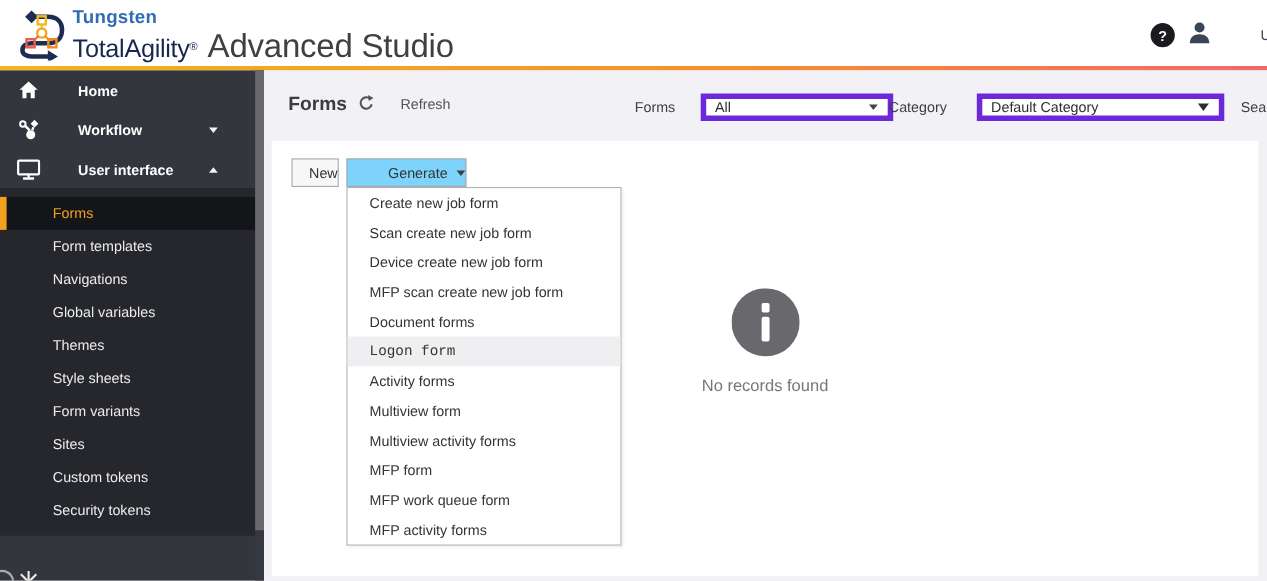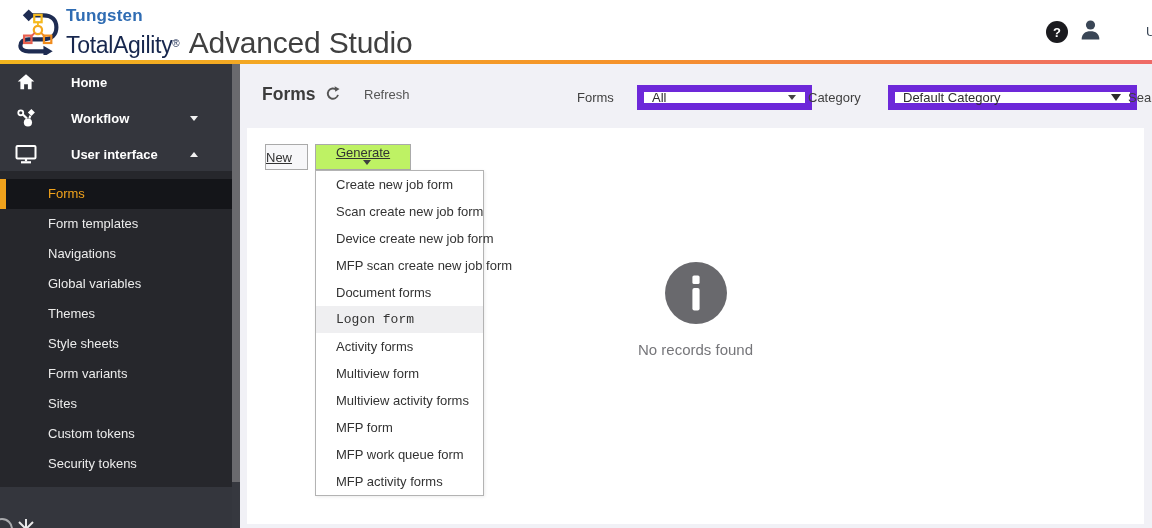--- a/index.html
+++ b/index.html
@@ -45,34 +45,34 @@
   .sparkle-svg { position:absolute; left:15px; top:2px; }
   
   .main { position:absolute; left:240px; top:64px; width:912px; height:464px; background:var(--main-bg,#f1f1f6); }
   .page-title { position:absolute; left:22px; top:20px; font-size:17.5px; font-weight:700; color:#3c3c3c; }
   .refresh { position:absolute; left:85px; top:22px; display:flex; align-items:center; cursor:pointer; }
   .refresh-label { margin-left:23px; font-size:13px; color:#555; }
   .filter-label { position:absolute; top:26px; font-size:13px; color:#3f3f3f; white-space:nowrap; }
   .lbl-type { left:337px; }
   .lbl-category { left:568px; }
   .lbl-search { left:888px; width:40px; overflow:hidden; }
-  .select { position:absolute; top:21px; height:25px; background:#fff; border:7px solid #6d28d9;
+  .select { position:absolute; top:21px; height:25px; background:#fff; border:5px solid #6d28d9;
     font-size:13px; color:#2e2e2e; display:flex; align-items:center; padding-left:8px; cursor:pointer; }
   .sel-type { left:397px; width:175px; }
-  .sel-category { left:648px; width:249px; }
+  .sel-category { left:648px; width:225px; }
   .sel-arrow { position:absolute; right:9px; width:0; height:0; border-left:4.5px solid transparent; border-right:4.5px solid transparent; border-top:5px solid #444; }
   .sel-arrow.big { border-left:5.5px solid transparent; border-right:5.5px solid transparent; border-top:7px solid #2d2d2d; }
   
   .card { position:absolute; left:7px; top:64px; width:897px; height:396px; background:#fff; }
   .btn { position:absolute; top:16px; height:26px; background:#f7f7f9; border:1px solid #aaa;
-    font-size:13px; color:#333; display:flex; align-items:center; justify-content:flex-start; cursor:pointer;text-decoration:underline; }
+    font-size:13px; color:#333; display:flex; align-items:center; justify-content:flex-end; cursor:pointer; }
   .btn-new { left:18px; width:43px; }
-  .btn-generate { left:68px; width:96px; background:#bef264;flex-direction:column; }
+  .btn-generate { left:68px; width:109px; background:#7dd3fc; }
   .btn-caret { width:0; height:0; border-left:4.5px solid transparent; border-right:4.5px solid transparent; border-top:5px solid #3f3f3f; margin-left:8px; }
-  .menu { position:absolute; left:68px; top:42px; width:169px; background:#fff; border:1px solid #b3b3b3;
+  .menu { position:absolute; left:68px; top:42px; width:250px; background:#fff; border:1px solid #b3b3b3;
     box-shadow:1px 1px 3px rgba(0,0,0,.08); z-index:5; }
   .menu-item { height:27px; line-height:27px; padding-left:20px; font-size:13px; color:#333; cursor:pointer; white-space:nowrap; }
   .menu-item.highlighted { background:#efeff1;font-family:Liberation Mono, monospace; }
   .empty { position:absolute; left:0; top:134px; width:100%; text-align:center; }
   .empty-text { margin-top:13px; font-size:15px; color:#76767a; }
 </style>
 </head>
 <body>
 
 <div class="header">

